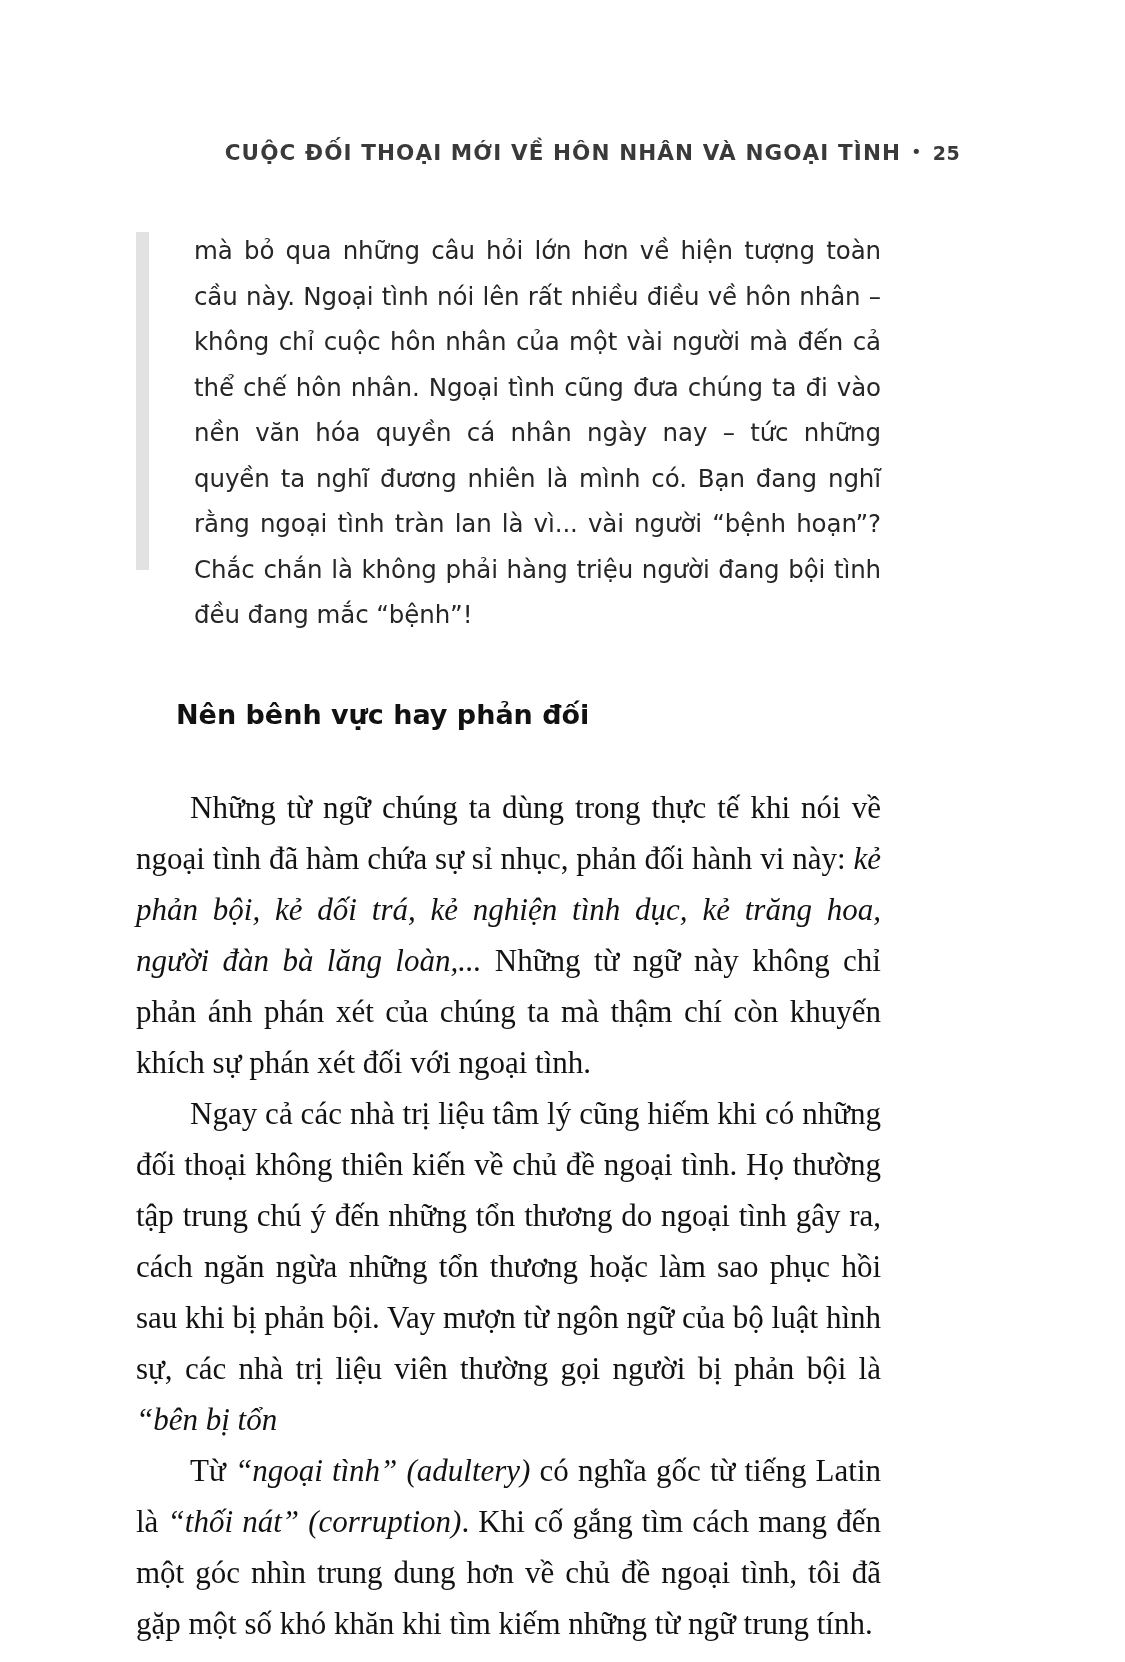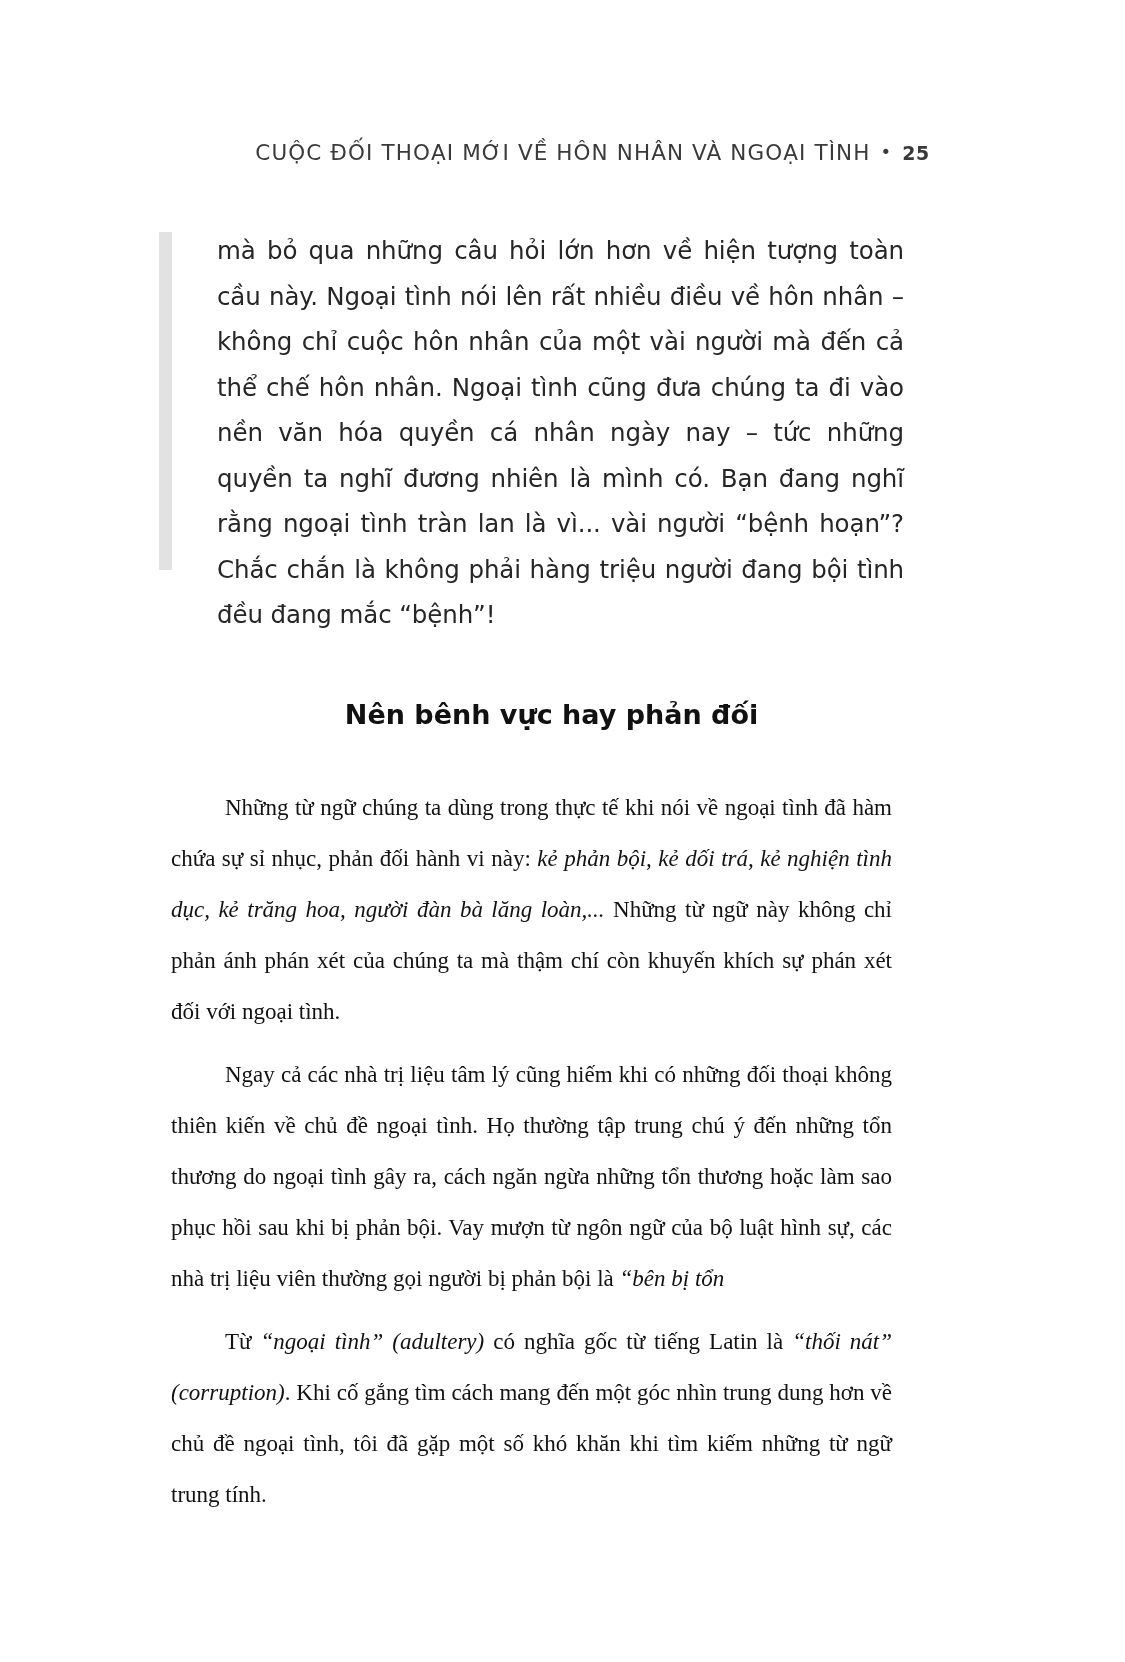--- a/index.html
+++ b/index.html
@@ -32,39 +32,39 @@
     font-size: 21.5px;
     letter-spacing: 1.1px;
     color: #3a3a3a;
     white-space: nowrap;
   }
   .running-head .rh-inner {
     display: inline-block;
     padding-left: 60px;
   }
   .running-head .rh-title {
-    font-weight: 400;
+    font-weight: 700;
   }
   .running-head .rh-sep {
     display: inline-block;
     margin: 0 10px;
     color: #3a3a3a;
     font-size: 18px;
     vertical-align: 2px;
   }
   .running-head .rh-page {
     font-weight: 700;
     font-size: 19px;
     letter-spacing: 0.5px;
   }
 
   
   .content {
     position: absolute;
-    left: 159px;
+    left: 136px;
     top: 228px;
     width: 745px;
   }
 
   
   .pullquote {
     position: relative;
     padding-left: 58px;
     margin-bottom: 54px;
   }
@@ -85,34 +85,34 @@
     color: #262626;
     letter-spacing: -0.1px;
   }
 
   
   .section-heading {
     font-family: "DejaVu Sans", sans-serif;
     font-weight: 700;
     font-size: 27px;
     line-height: 46px;
-    text-align: center;
+    text-align: left;
     color: #111111;
     margin: 0 0 44px 0;
     padding-left: 40px;
   }
   .section-heading .line2 {
     display: block;
   }
 
   
   .body-text p {
-    margin: 12px;
+    margin: 0;
     font-family: "Liberation Serif", serif;
-    font-size: 23px;
+    font-size: 31px;
     line-height: 51px;
     text-align: justify;
     text-indent: 54px;
     color: #121212;
     -webkit-hyphens: none;
     hyphens: none;
   }
   .body-text p + p {
     margin-top: 0;
   }

